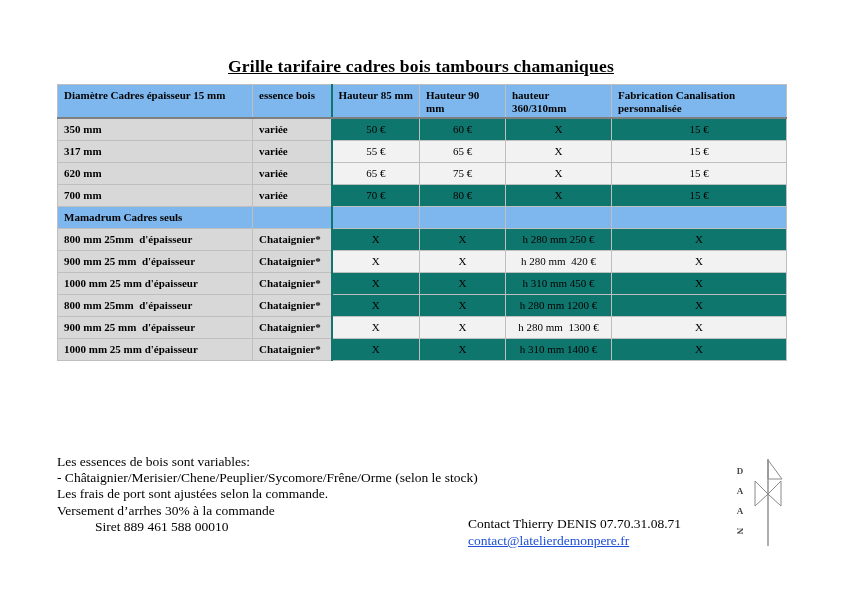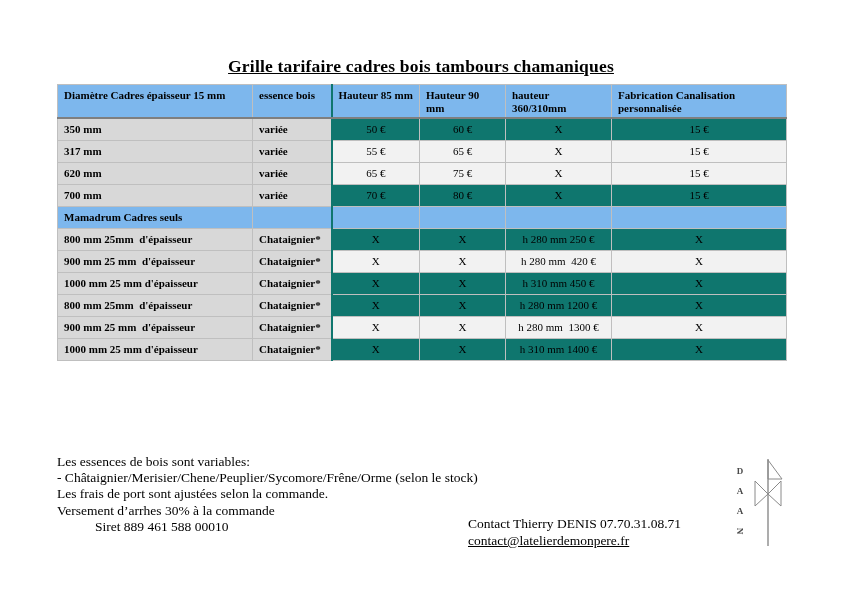--- a/index.html
+++ b/index.html
@@ -17,21 +17,21 @@
      padding-top:4px;height:26px;border-bottom:2px solid #7f7f7f;line-height:13px;margin-top:23px;}
   td{height:17px;vertical-align:middle;line-height:13px;}
   td.c0,td.c1{background:#d8d8d8;font-weight:bold;}
   td.c2,td.c3,td.c4,td.c5{text-align:center;background:#0f766e;}
   tr.row-alt td.c2,tr.row-alt td.c3,tr.row-alt td.c4,tr.row-alt td.c5{background:#f2f2f2;}
   tr.row-section td{background:#7db7ed;font-weight:bold;margin-left:28px;}
   th.c1,td.c1{border-right:2px solid #0f766e;}
   .notes{position:absolute;left:57px;top:412px;font-size:13.5px;line-height:16.2px;margin-top:42px;}
   .siret{margin-left:38px;}
   .contact{position:absolute;left:468px;top:492px;font-size:13.5px;line-height:17px;margin-top:23px;}
-  .contact .email{text-decoration:underline;color:#000000;}
+  .contact .email{text-decoration:underline;color:#1d4ed8;}
   .logo{position:absolute;left:735px;top:456px;width:54px;height:104px;}
   .logo-letters{position:absolute;left:0;top:10px;display:flex;flex-direction:column;
                 gap:10px;font-size:9px;font-weight:bold;color:#4a4a4a;width:10px;
                 align-items:center;}
   .logo-letters .letter-n{transform:rotate(90deg);}
   .logo svg{position:absolute;left:12px;top:0;}
 </style>
 </head>
 <body>
 

